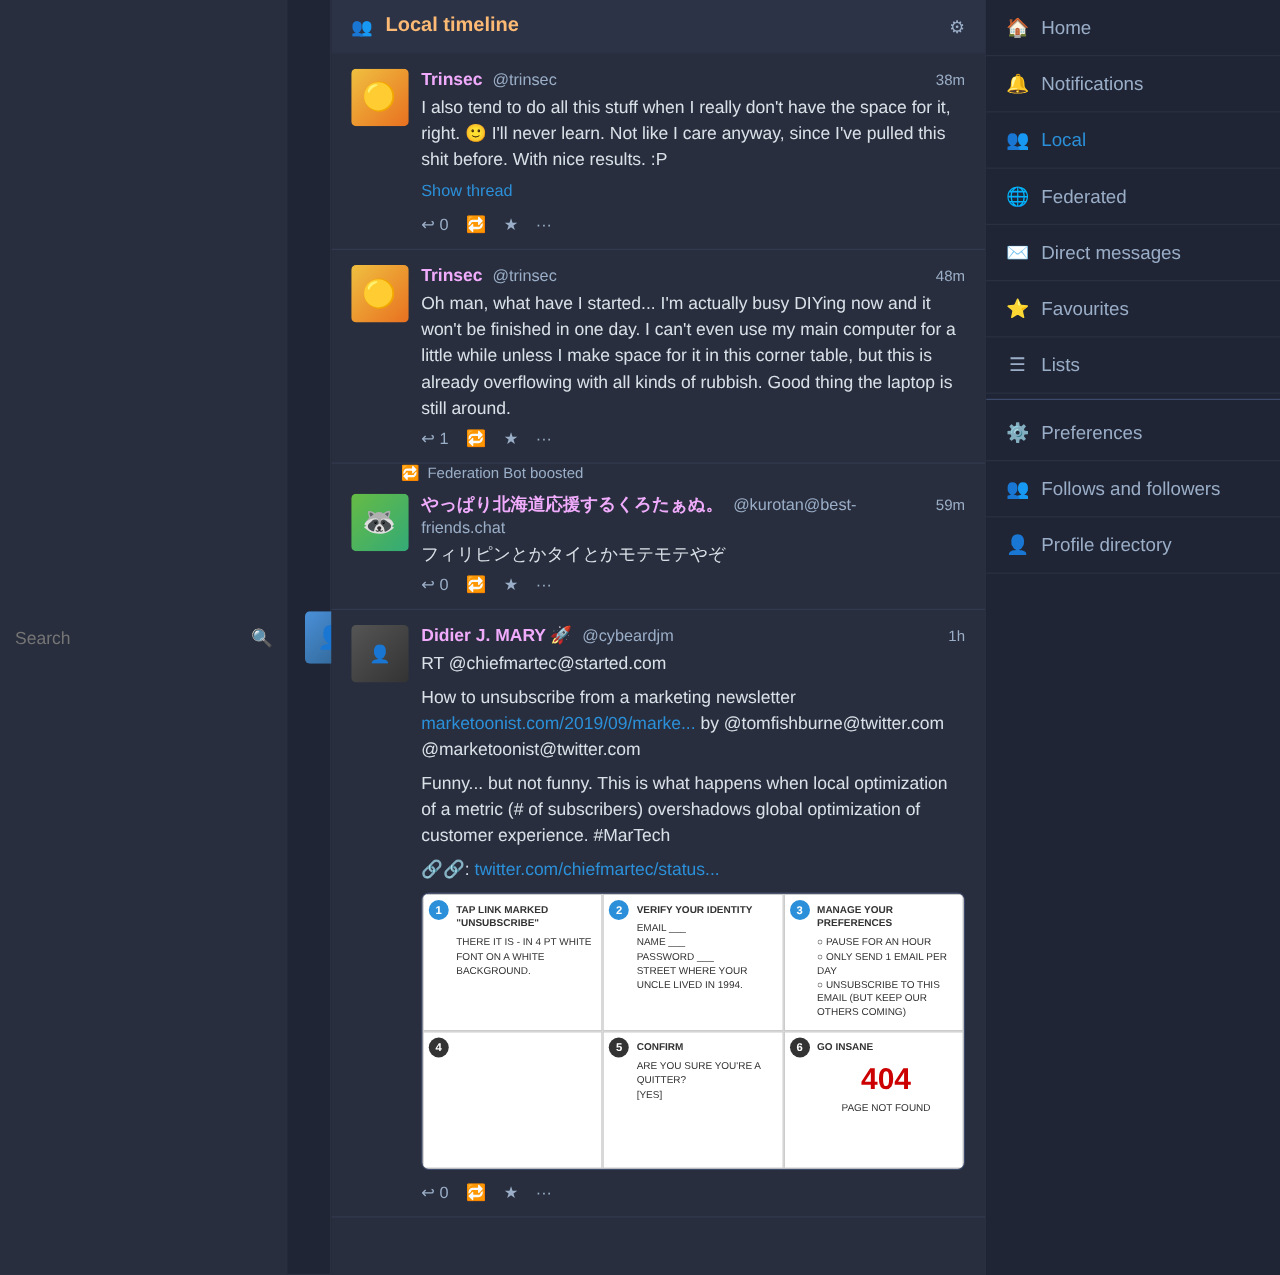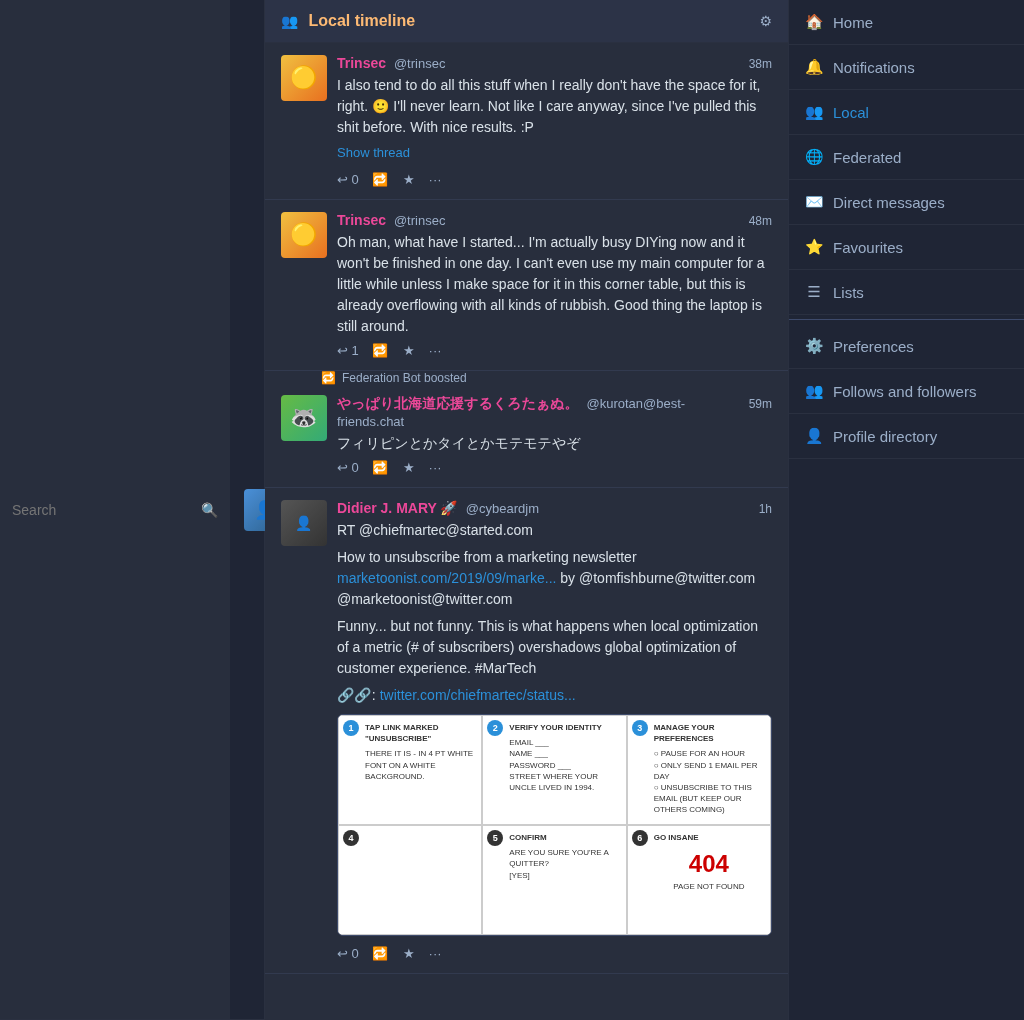--- a/index.html
+++ b/index.html
@@ -179,21 +179,21 @@
       justify-content: center;
       font-size: 22px;
     }
     .post-body { flex: 1; min-width: 0; }
     .post-header {
       display: flex;
       justify-content: space-between;
       align-items: baseline;
       margin-bottom: 4px;
     }
-    .post-author { font-weight: bold; color: #ec4899; }
+    .post-author { font-weight: bold; color: #f0abfc; }
     .post-handle { color: #9baec8; font-size: 13px; margin-left: 4px; }
     .post-time { color: #9baec8; font-size: 12px; text-align: center; }
     .post-text { color: #d9e1e8; line-height: 1.5; margin-bottom: 6px; }
     .show-thread { color: #2b90d9; cursor: pointer; font-size: 13px; margin-bottom: 6px; display: inline-block; }
     .post-actions {
       display: flex;
       gap: 14px;
       align-items: center;
       margin-top: 6px;
     }

